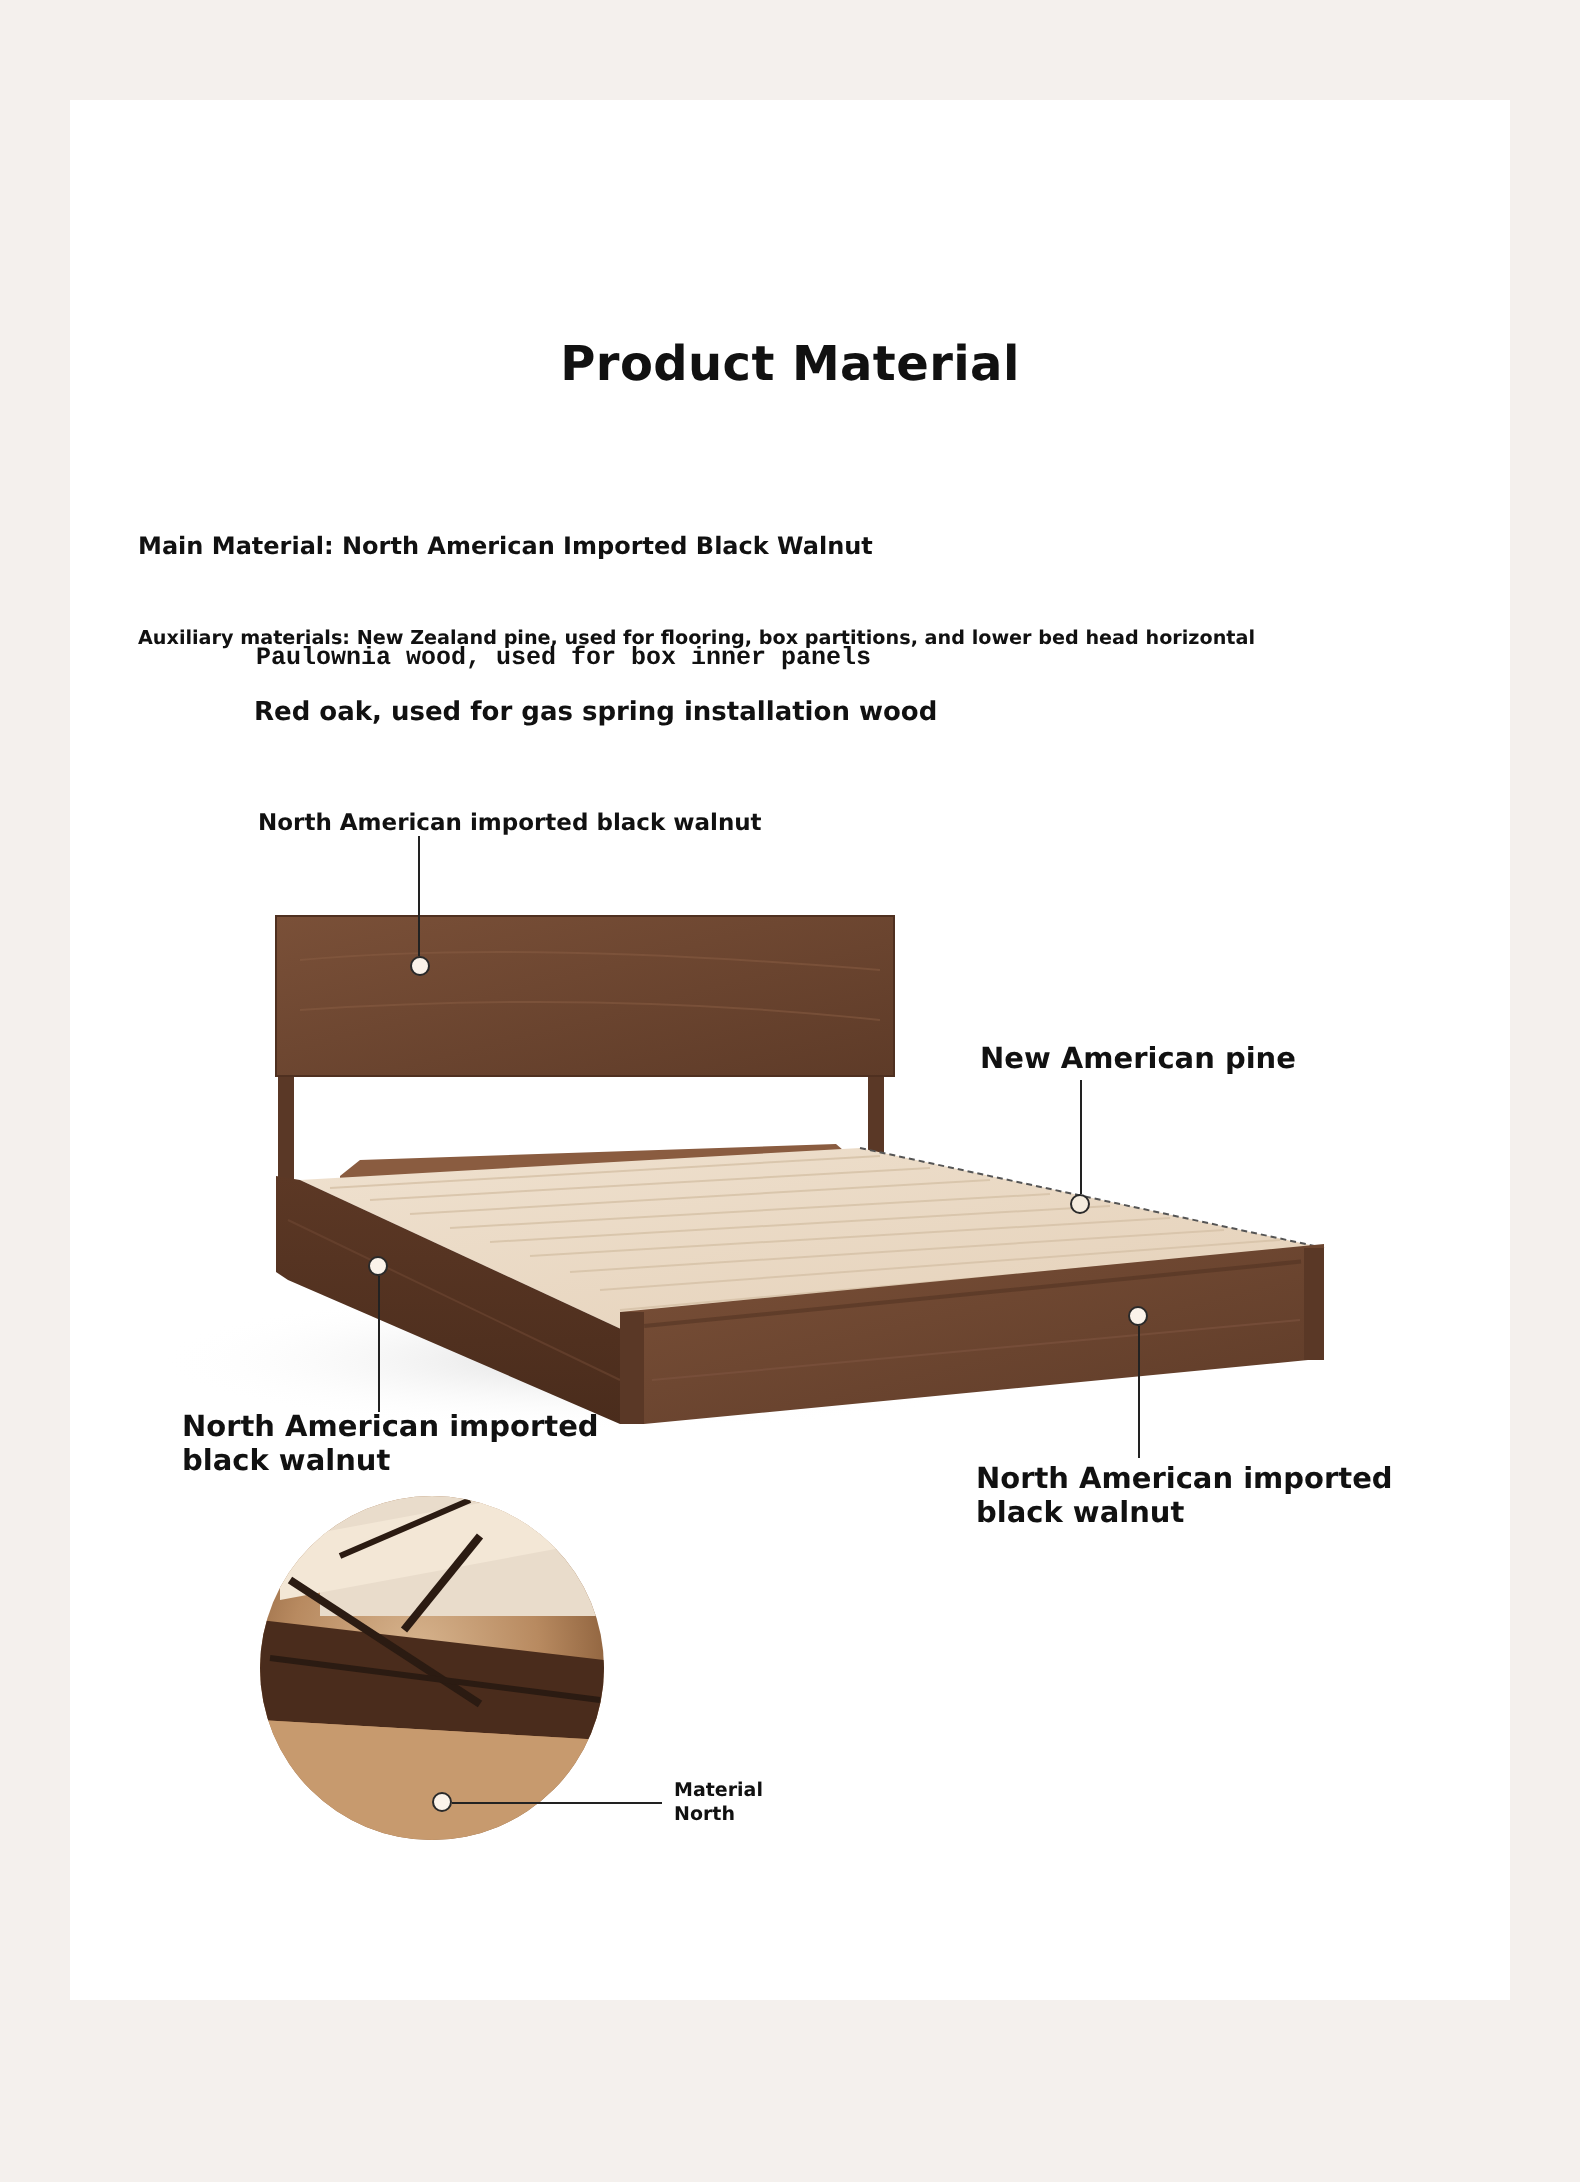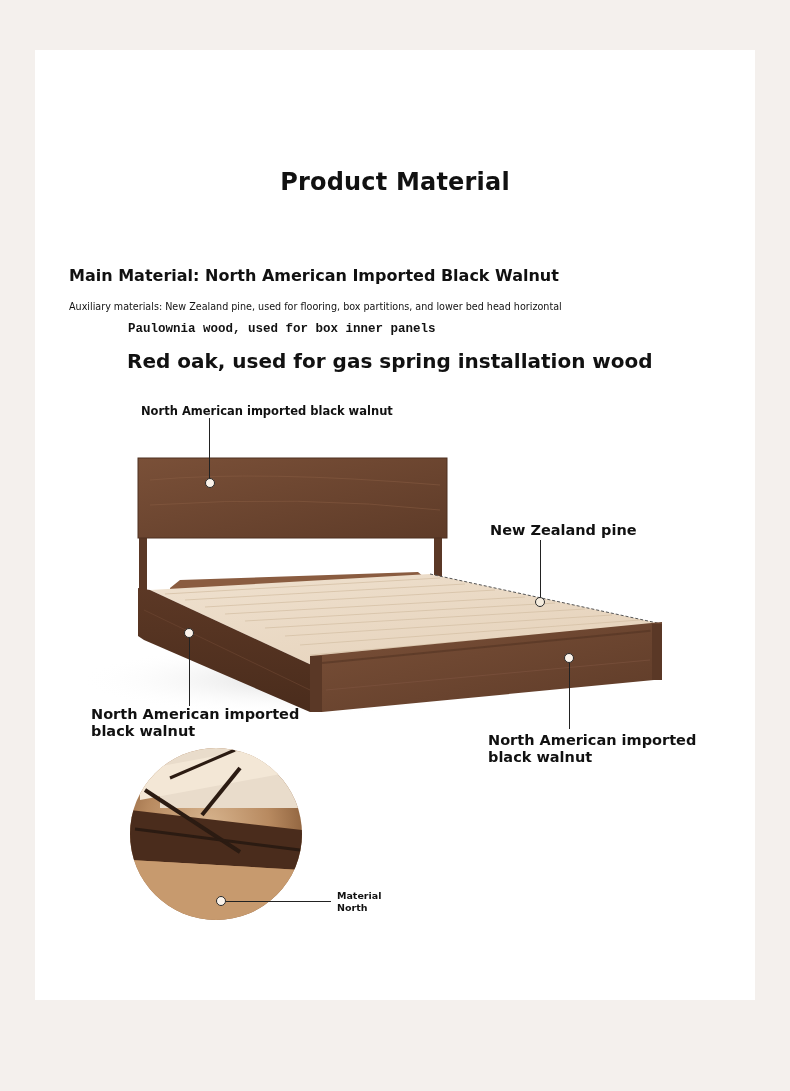--- a/index.html
+++ b/index.html
@@ -11,24 +11,24 @@
     font-family: "DejaVu Sans", "Liberation Sans", sans-serif;
     color: #111;
   }
   .card {
     position: absolute; left: 35px; top: 50px;
     width: 720px; height: 950px;
     background: #ffffff;
   }
   .abs { position: absolute; white-space: nowrap; }
   .title { left: 0; width: 790px; top: 168px; text-align: center; font-size: 24px; font-weight: bold; letter-spacing: 0.2px; }
-  .main-mat { left: 69px; top: 266px; font-size: 16px; font-weight: bold; }
-  .aux-mat { left: 69px; top: 301px; font-size: 9.6px; font-weight: normal; }
+  .main-mat { left: 69px; top: 266px; font-size: 12px; font-weight: bold; }
+  .aux-mat { left: 69px; top: 314px; font-size: 9.6px; font-weight: bold; }
   .paul-line { left: 128px; top: 322px; font-size: 12.5px; font-weight: bold; font-family: Liberation Mono, monospace; }
-  .oak-line { left: 127px; top: 349px; font-size: 20px; font-weight: bold; }
+  .oak-line { left: 127px; top: 349px; font-size: 13px; font-weight: bold; }
   .lbl-small { font-size: 11.5px; font-weight: bold; }
   .lbl-big { font-size: 14.5px; font-weight: bold; line-height: 17px; }
   .lbl-tiny { font-size: 9.5px; font-weight: bold; line-height: 12px; }
   .line { position: absolute; background: #222; }
   .dot {
     position: absolute; width: 8px; height: 8px; border-radius: 50%;
     background: #fbf3ea; border: 1px solid #2a2a2a;
   }
   svg { position: absolute; }
 </style>
@@ -112,25 +112,25 @@
     <polygon points="140,770 302,740 302,770 140,800" fill="#f3e7d6"></polygon>
     <polygon points="130,810 302,830 302,870 130,860" fill="#4a2c1c"></polygon>
     <polygon points="130,860 302,870 302,920 130,920" fill="#c79a6e"></polygon>
     <line x1="145" y1="790" x2="240" y2="852" stroke="#2b1b12" stroke-width="4"></line>
     <line x1="202" y1="815" x2="240" y2="768" stroke="#2b1b12" stroke-width="4"></line>
     <line x1="170" y1="778" x2="235" y2="750" stroke="#2b1b12" stroke-width="3"></line>
     <line x1="135" y1="829" x2="300" y2="850" stroke="#2b1b12" stroke-width="3"></line>
   </g>
 </svg>
 
-<div class="abs lbl-small" style="left:141px;top:404px;">North American imported black walnut</div>
+<div class="abs lbl-small" style="left:129px;top:404px;">North American imported black walnut</div>
 <div class="line" style="left:209px;top:418px;width:1px;height:60px;"></div>
 <div class="dot" style="left:205px;top:478px;"></div>
 
-<div class="abs lbl-big" style="left:490px;top:522px;">New Zealand pine</div>
+<div class="abs lbl-big" style="left:490px;top:522px;">New American pine</div>
 <div class="line" style="left:540px;top:540px;width:1px;height:57px;"></div>
 <div class="dot" style="left:535px;top:597px;background:#f5ecde;"></div>
 
 <div class="dot" style="left:184px;top:628px;"></div>
 <div class="line" style="left:189px;top:638px;width:1px;height:68px;"></div>
 <div class="abs lbl-big" style="left:91px;top:706px;">
   <div>North American imported</div>
   <div>black walnut</div>
 </div>
 

